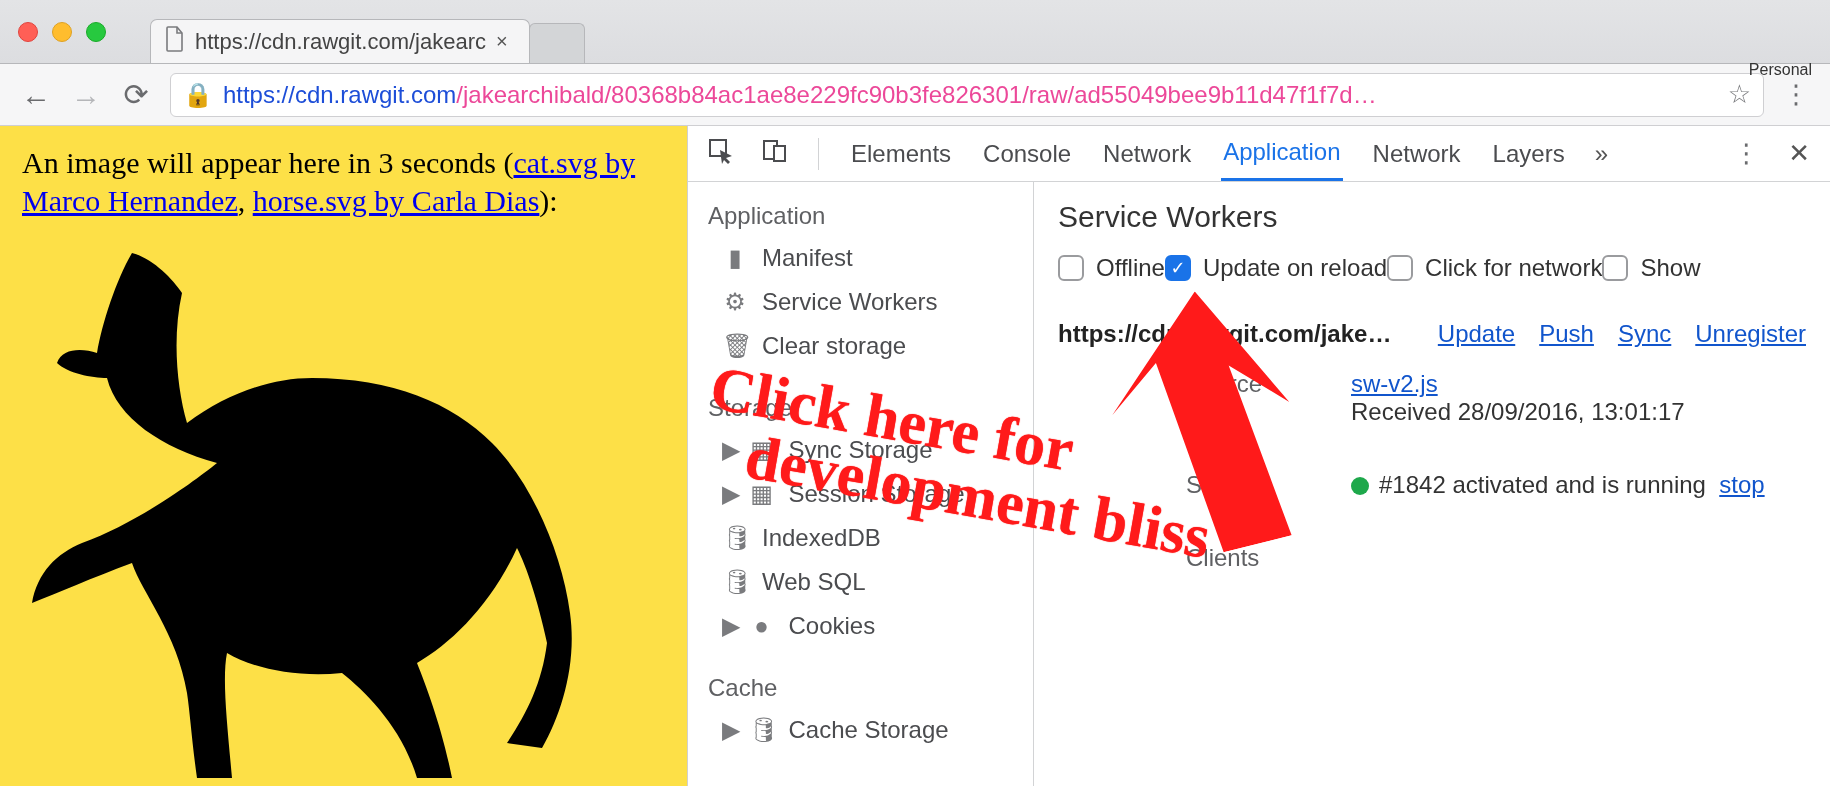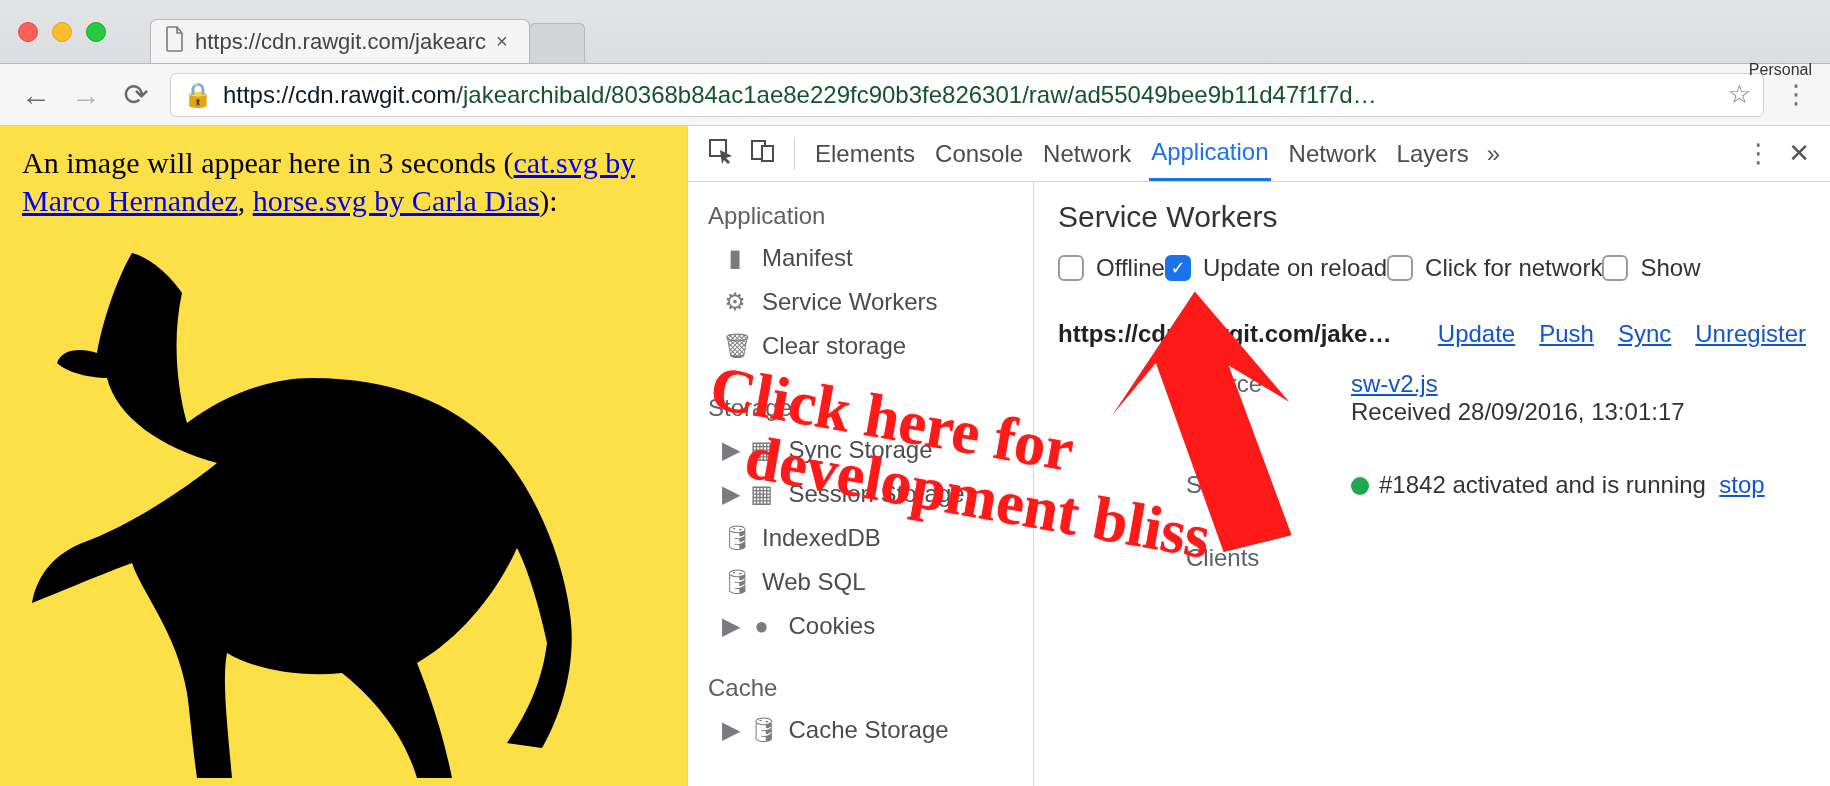--- a/index.html
+++ b/index.html
@@ -45,40 +45,40 @@
     display:flex;align-items:center;gap:18px;padding:0 20px;
   }
   .nav-arrow,.reload{color:#6a6b6e;font-size:30px;width:32px;text-align:center;}
   .nav-arrow.fwd{color:#b5b6b9;}
   .urlbox{
     flex:1; height:44px; background:#fff; border:1px solid #cfcfd2;
     border-radius:6px; display:flex; align-items:center; padding:0 12px;
     font-size:24px; color:#555; gap:10px; overflow:hidden; white-space:nowrap;
   }
   .lock{color:#0a8a3a;}
-  .url-green{color:#0f172a;}
-  .url-rest{color:#14532d;}
+  .url-green{color:#1d4ed8;}
+  .url-rest{color:#ec4899;}
   .star{color:#7a7b7e;font-size:26px;margin-left:auto;}
   .menu-dots{color:#6a6b6e;font-size:26px;width:28px;text-align:center;}
 
   
   .viewport{height:calc(786px - 64px - 62px);display:flex;background:#fde047;}
   .page{
     width:688px;border-right:1px solid #cfcfd2;padding:18px 22px;
     font-family:"Times New Roman",serif;font-size:30px;color:#000;line-height:1.25;
   }
   .page a{color:#0000ee;text-decoration:underline;}
   .horse{margin-top:4px;}
   .horse svg{width:560px;height:560px;}
 
   
   .devtools{flex:1;display:flex;flex-direction:column;background:#fff;}
   .dt-tabbar{
     height:56px;border-bottom:1px solid #d2d3d5;display:flex;align-items:center;
-    gap:16px;padding:0 20px;font-size:24px;color:#4b4c4f;
+    gap:28px;padding:0 20px;font-size:24px;color:#4b4c4f;
   }
   .dt-sep{width:1px;height:32px;background:#d2d3d5;margin:0 2px;}
   .dt-tab{cursor:pointer;padding:12px 2px;}
   .dt-tab.active{color:#1a73e8;border-bottom:3px solid #1a73e8;}
   .dt-over{font-size:24px;color:#555;}
   .dt-spacer{flex:1;}
   .dt-close{font-size:26px;color:#555;}
   .dt-icon svg{width:26px;height:26px;fill:#4b4c4f;}
 
   .dt-body{flex:1;display:flex;overflow:hidden;}

